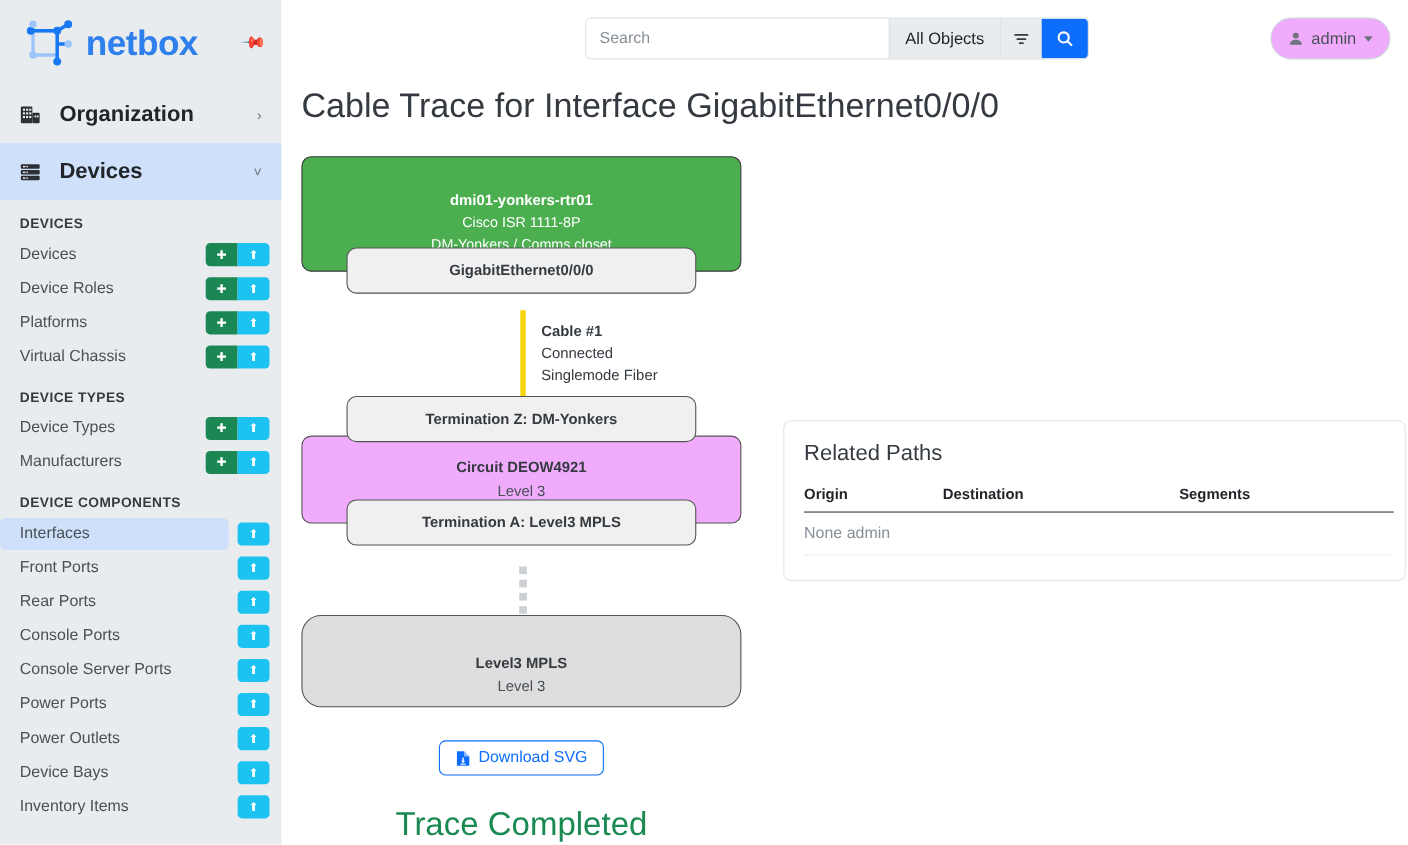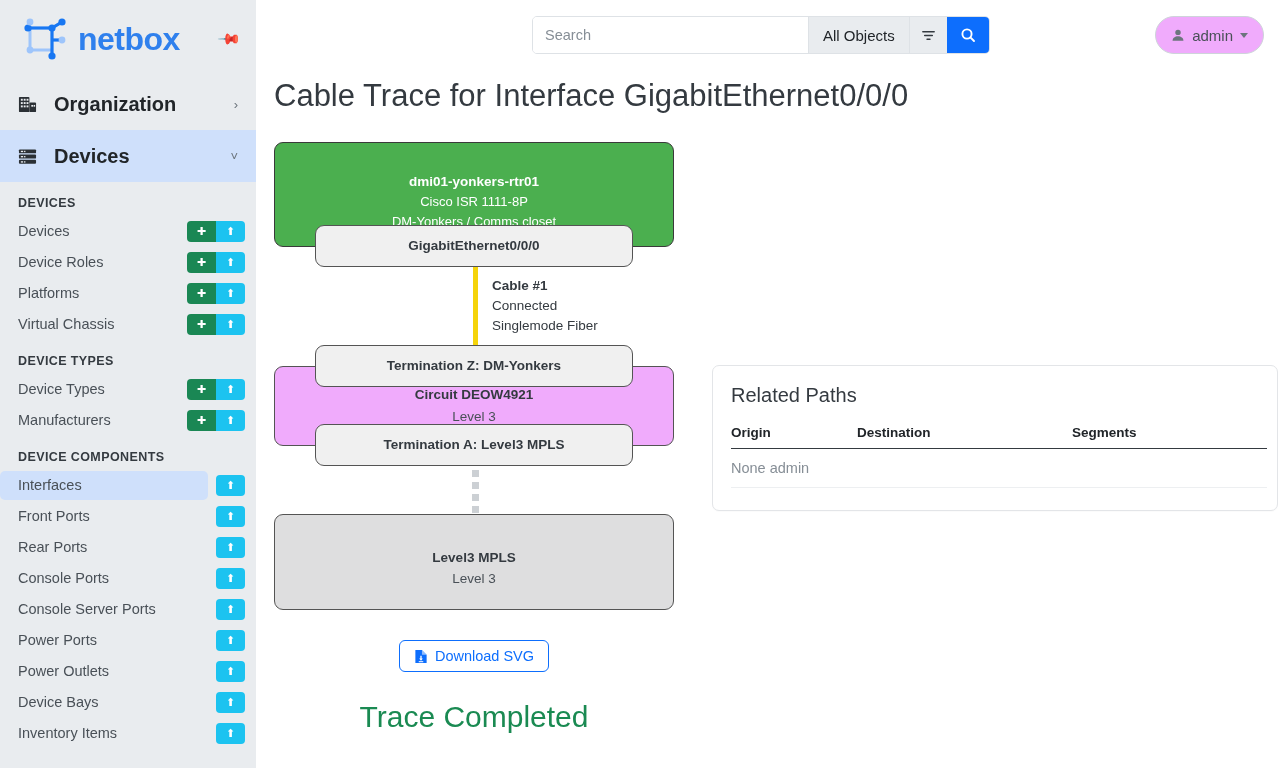--- a/index.html
+++ b/index.html
@@ -140,21 +140,21 @@
     color: #ffffff;
   }
   .node-device .t1 { font-size: 13.5px; font-weight: 700; line-height: 21px; }
   .node-device .t2 { font-size: 13px; font-weight: 400; line-height: 20px; }
   .node-device .t3 { font-size: 13px; font-weight: 400; line-height: 20px; }
 
   .node-term {
     background: #f0f0f0;
     height: 42px; line-height: 39px;
     font-size: 13.5px; font-weight: 700;
-    width: 318px; margin: -22px auto 0 auto;
+    width: 318px; margin: -22px auto 15px auto;
     position: relative; z-index: 3;
   }
   .node-provider {
     background: #f0abfc;
     height: 80px;
     margin-top: -21px;
     padding-top: 17px;
     position: relative; z-index: 1;
   }
   .node-provider .p1 { font-size: 13.5px; font-weight: 700; line-height: 22px; }
@@ -177,21 +177,21 @@
     position: absolute; left: 198px; width: 7px; height: 7px;
     background: #ccd0d4;
   }
   .dots span:nth-child(1){ top: 4px; }
   .dots span:nth-child(2){ top: 16px; }
   .dots span:nth-child(3){ top: 28px; }
   .dots span:nth-child(4){ top: 40px; }
 
   .node-endpoint {
     background: #dededf;
-    height: 96px; padding-top: 32px;
+    height: 84px; padding-top: 32px; border-radius: 18px;
   }
   .node-endpoint .e1 { font-size: 13.5px; font-weight: 700; line-height: 21px; }
   .node-endpoint .e2 { font-size: 13.5px; font-weight: 400; color:#495057; line-height: 21px; }
 
   .dl-wrap { text-align: center; margin-top: 30px; }
   .dl-btn {
     display: inline-flex; align-items: center; gap: 7px;
     border: 1px solid #0d6efd; color: #0d6efd; background: #fff;
     border-radius: 6px; padding: 7px 14px; font-size: 14.5px;
     cursor: pointer;

